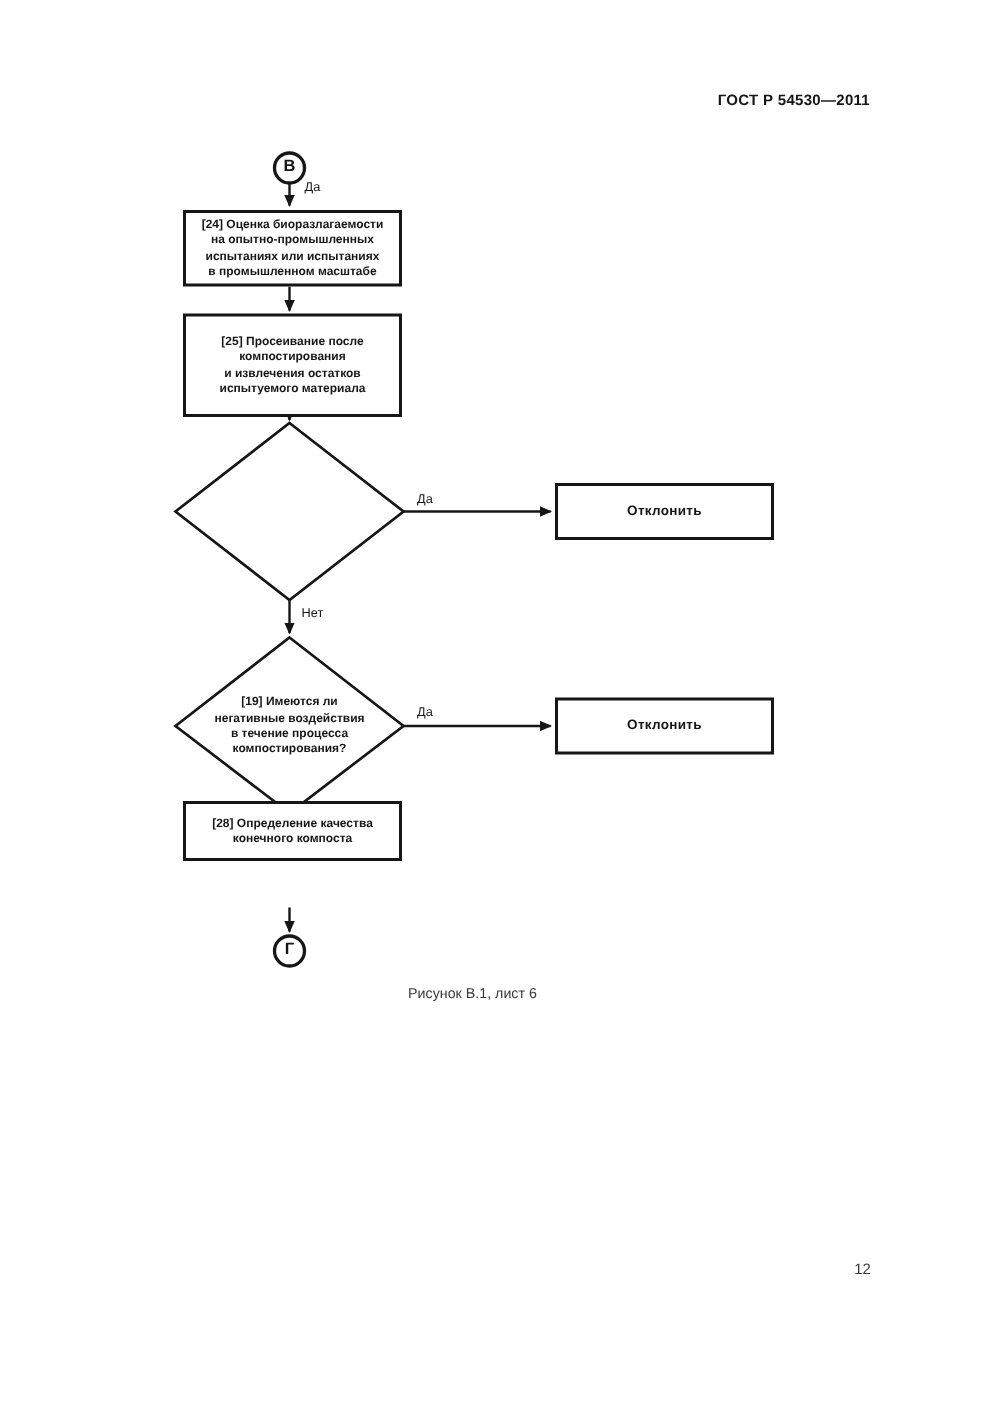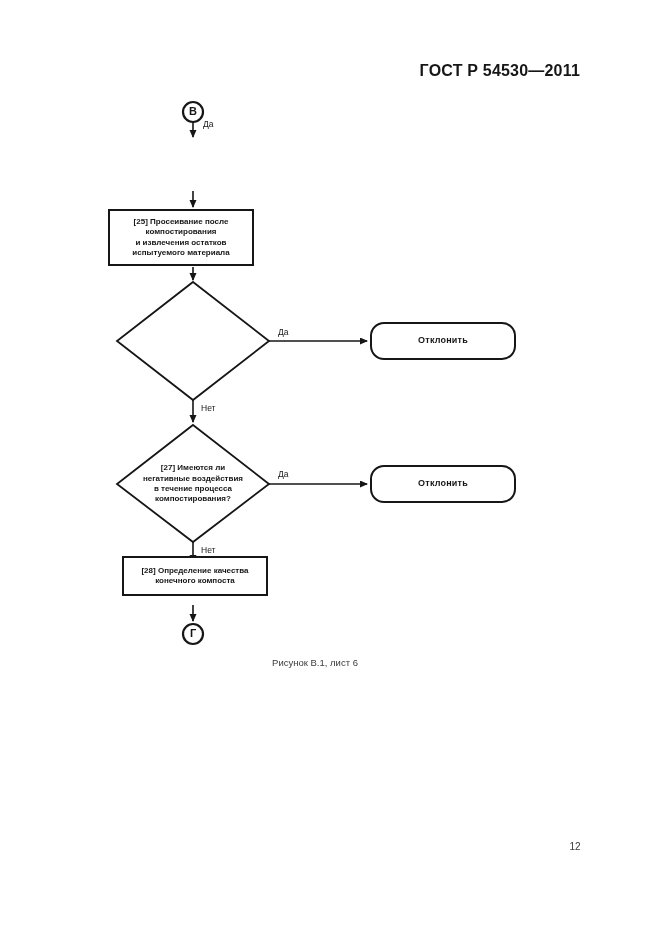--- a/index.html
+++ b/index.html
@@ -10,38 +10,38 @@
     height: 936px;
     background: #ffffff;
     font-family: "Liberation Sans", sans-serif;
     color: #161616;
     overflow: hidden;
   }
   .doc-header {
     position: absolute;
     top: 62px;
     right: 81px;
-    font-size: 16px;
+    font-size: 10px;
     font-weight: bold;
     letter-spacing: 0.2px;
   }
   .flow-svg { position: absolute; left: 0; top: 0; }
   .node {
     position: absolute;
     display: flex;
     align-items: center;
     justify-content: center;
     text-align: center;
     font-weight: bold;
     font-size: 8px;
     line-height: 1.3;
     white-space: pre-line;
   }
   .rect { border: 2px solid #161616; background: #ffffff; }
-  .reject { font-size: 9px; letter-spacing: 0.2px; border-radius: 14px; }
+  .reject { font-size: 9px; letter-spacing: 0.2px; }
   .branch-label {
     position: absolute;
     font-weight: normal;
     font-size: 8.5px;
   }
   .connector-letter {
     position: absolute;
     width: 20px;
     text-align: center;
     font-weight: bold;
@@ -108,32 +108,36 @@
 
   <div class="connector-letter" style="left:183px; top:105px;">В</div>
   <div class="connector-letter" style="left:183px; top:627px;">Г</div>
 
   <div class="branch-label" style="left:203px; top:119px;">Да</div>
   <div class="branch-label" style="left:278px; top:327px;">Да</div>
   <div class="branch-label" style="left:201px; top:403px;">Нет</div>
   <div class="branch-label" style="left:278px; top:469px;">Да</div>
   <div class="branch-label" style="left:201px; top:545px;">Нет</div>
 
-  <div class="node rect" style="left:108px; top:209px; width:146px; height:57px;">[25] Просеивание после
+  <div class="node rect" style="left:122px; top:140px; width:146px; height:51px;">[24] Оценка биоразлагаемости
+на опытно-промышленных
+испытаниях или испытаниях
+в промышленном масштабе</div>
+  <div class="node rect" style="left:122px; top:209px; width:146px; height:69px;">[25] Просеивание после
 компостирования
 и извлечения остатков
 испытуемого материала</div>
 
-  <div class="node" style="left:123px; top:454px; width:140px; height:60px;">[27] Имеются ли
+  <div class="node" style="left:123px; top:454px; width:140px; height:60px;">[19] Имеются ли
 негативные воздействия
 в течение процесса
 компостирования?</div>
 
   <div class="node rect reject" style="left:370px; top:322px; width:146px; height:38px;">Отклонить</div>
   <div class="node rect reject" style="left:370px; top:465px; width:146px; height:38px;">Отклонить</div>
 
-  <div class="node rect" style="left:122px; top:556px; width:146px; height:40px;">[28] Определение качества
+  <div class="node rect" style="left:122px; top:534px; width:146px; height:40px;">[28] Определение качества
 конечного компоста</div>
 
   <div class="caption">Рисунок В.1, лист 6</div>
   <div class="page-number">12</div>
 
 </div>
 
 </body></html>

